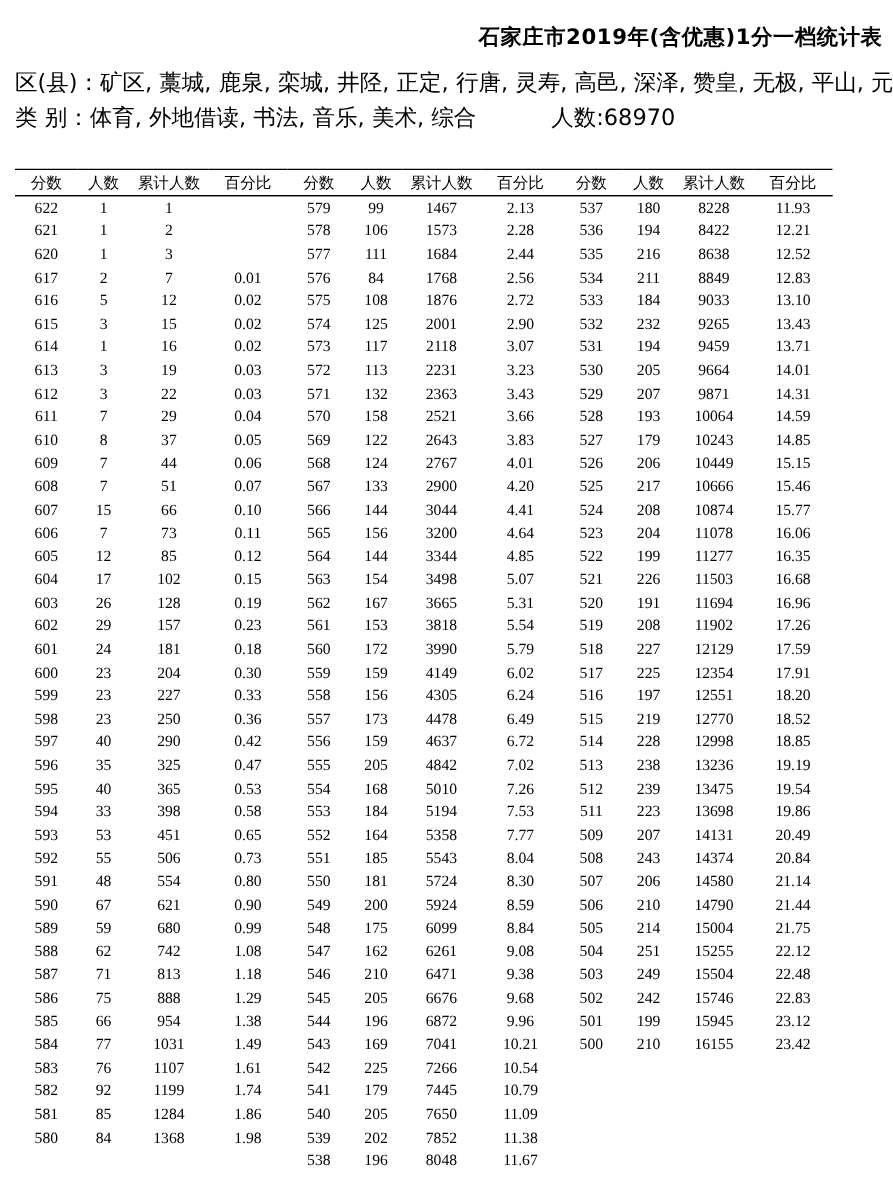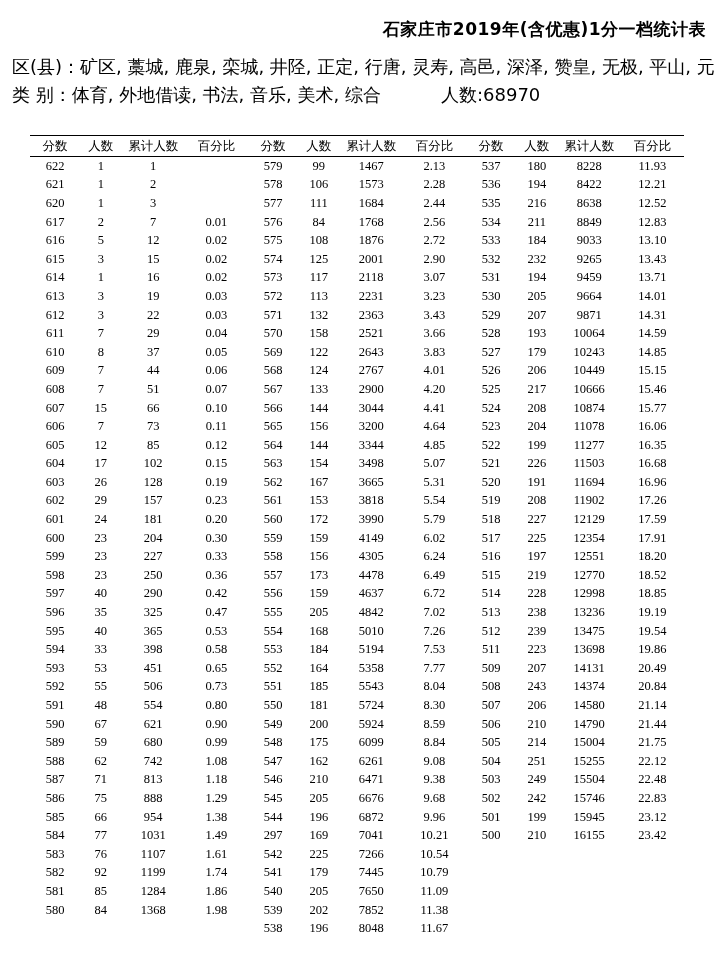--- a/index.html
+++ b/index.html
@@ -44,21 +44,21 @@
   }
   .meta-value {
     display: inline;
   }
   .meta-count {
     display: inline-block;
     margin-left: 60px;
   }
   .columns {
     display: flex;
-    justify-content: center;
+    justify-content: flex-start;
     margin-top: 10px;
     padding: 16px 4px;
   }
   .col {
     width: 218px;
   }
   table.grid {
     border-collapse: collapse;
     width: 100%;
     font-size: 12.5px;
@@ -228,21 +228,21 @@
             <tr>
               <td class="c-score num">602</td>
               <td class="c-count num">29</td>
               <td class="c-cum num">157</td>
               <td class="c-pct num">0.23</td>
             </tr>
             <tr>
               <td class="c-score num">601</td>
               <td class="c-count num">24</td>
               <td class="c-cum num">181</td>
-              <td class="c-pct num">0.20</td>
+              <td class="c-pct num">0.18</td>
             </tr>
             <tr>
               <td class="c-score num">600</td>
               <td class="c-count num">23</td>
               <td class="c-cum num">204</td>
               <td class="c-pct num">0.30</td>
             </tr>
             <tr>
               <td class="c-score num">599</td>
               <td class="c-count num">23</td>
@@ -588,21 +588,21 @@
               <td class="c-cum num">6676</td>
               <td class="c-pct num">9.68</td>
             </tr>
             <tr>
               <td class="c-score num">544</td>
               <td class="c-count num">196</td>
               <td class="c-cum num">6872</td>
               <td class="c-pct num">9.96</td>
             </tr>
             <tr>
-              <td class="c-score num">297</td>
+              <td class="c-score num">543</td>
               <td class="c-count num">169</td>
               <td class="c-cum num">7041</td>
               <td class="c-pct num">10.21</td>
             </tr>
             <tr>
               <td class="c-score num">542</td>
               <td class="c-count num">225</td>
               <td class="c-cum num">7266</td>
               <td class="c-pct num">10.54</td>
             </tr>

